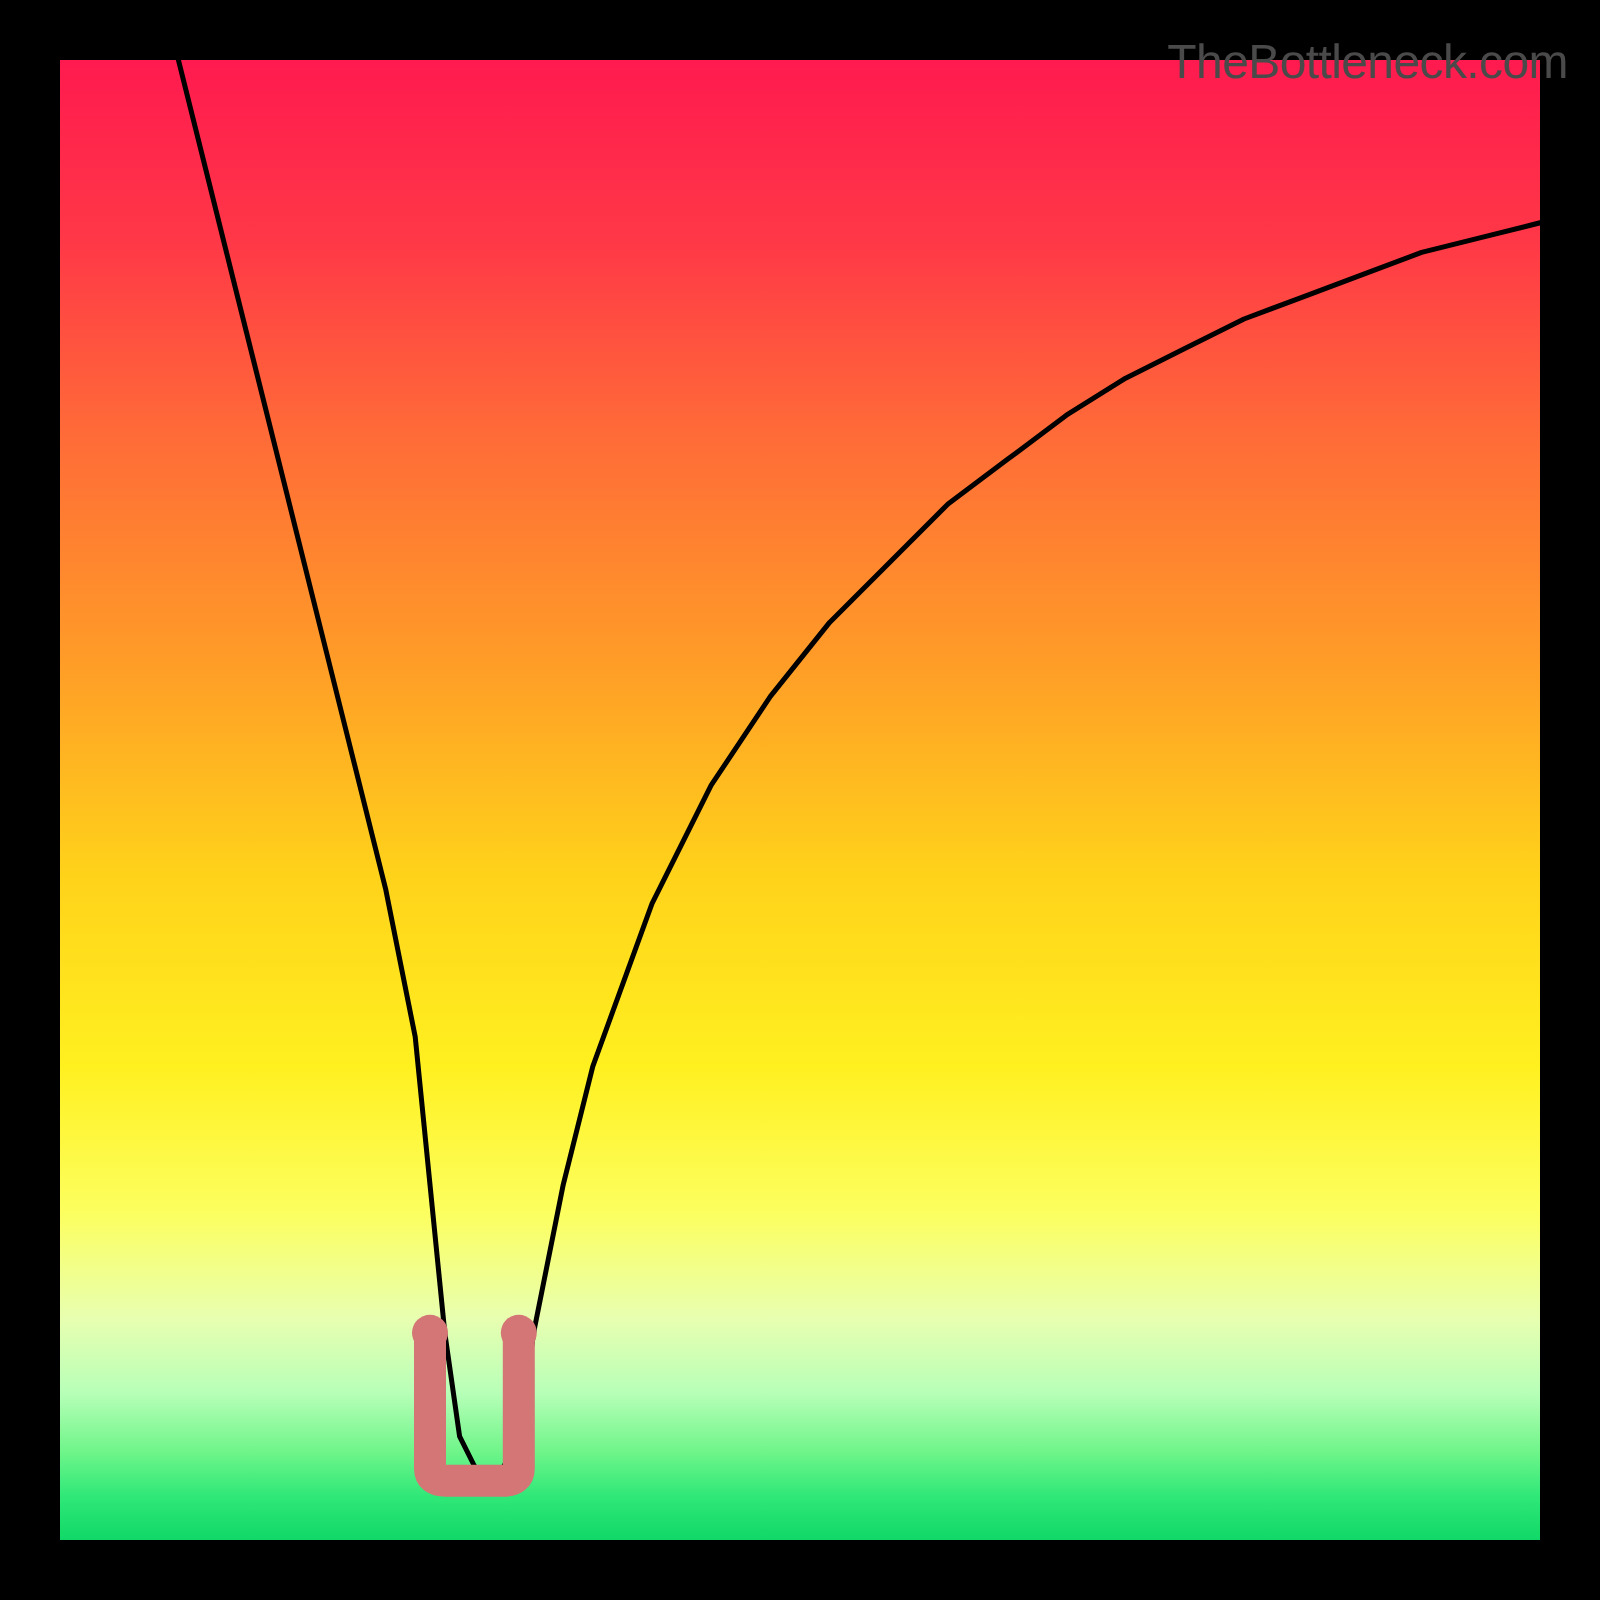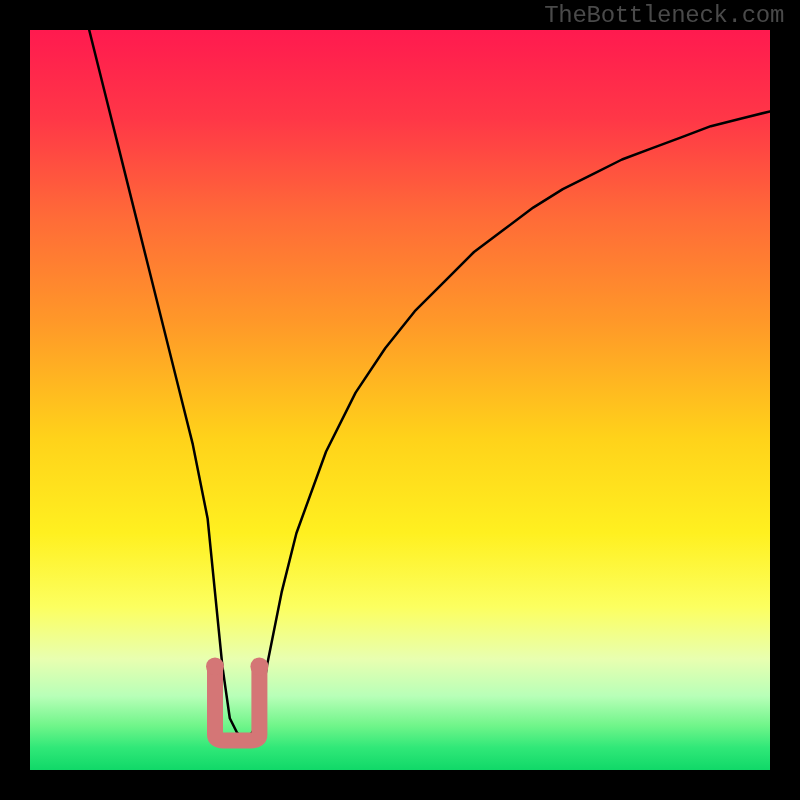--- a/index.html
+++ b/index.html
@@ -28,23 +28,23 @@
   }
   .gradient {
     position: absolute;
     left: 0;
     top: 0;
     width: 100%;
     height: 100%;
   }
   .watermark {
     position: absolute;
-    top: 2px;
+    top: 18px;
     right: 16px;
-    font-family: Liberation Mono, monospace;
+    font-family: Liberation Sans, sans-serif;
     font-size: 24px;
     font-weight: 500;
     letter-spacing: -0.3px;
     text-align: center;
   }
   svg.curve {
     position: absolute;
     left: 0;
     top: 0;
     width: 100%;

